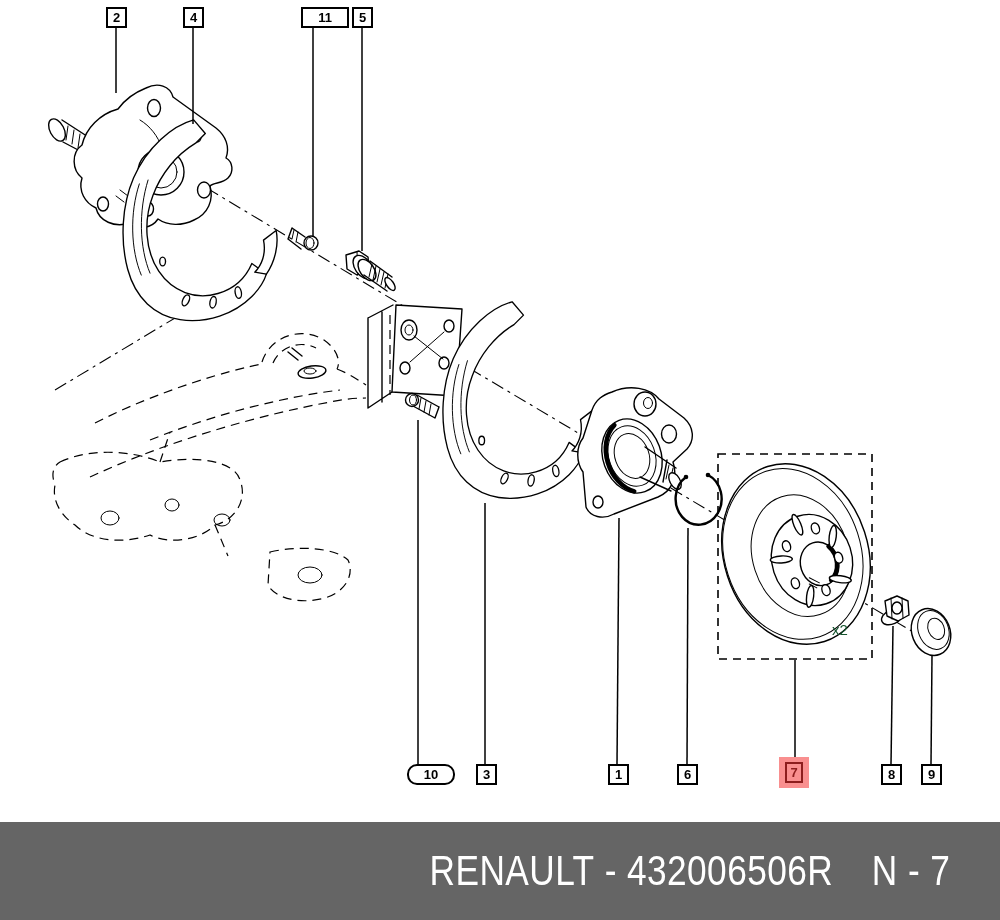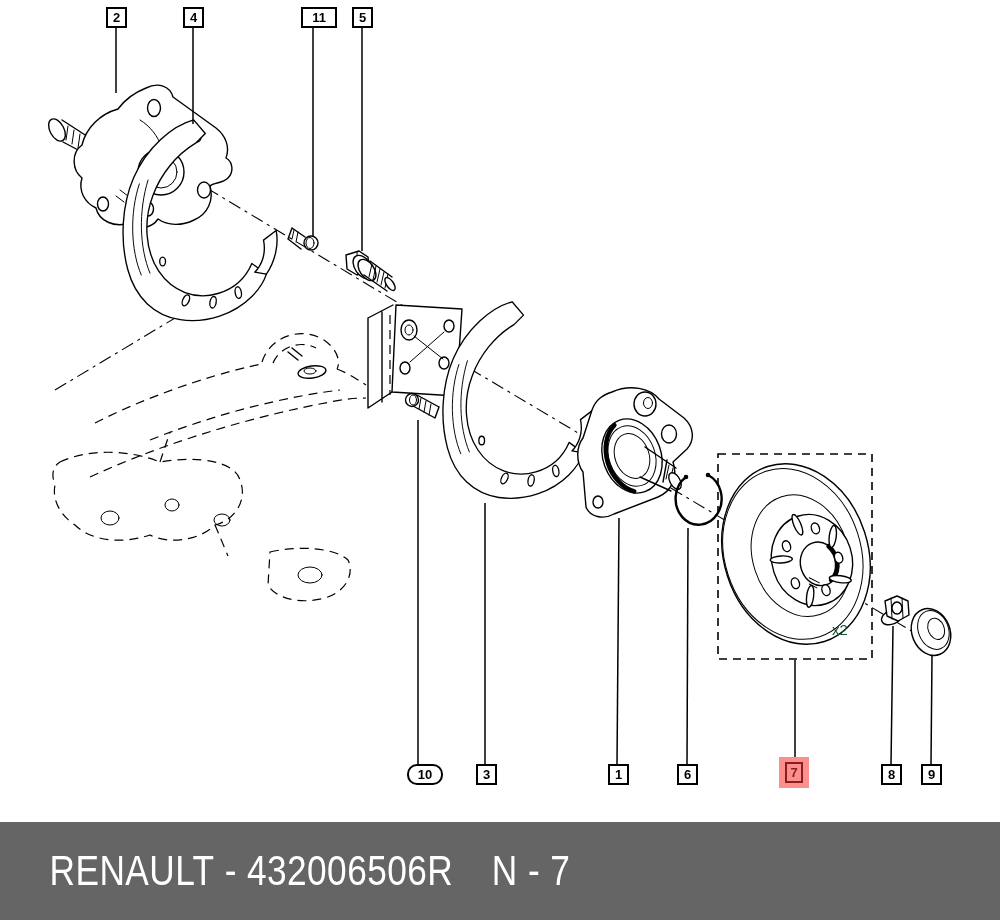--- a/index.html
+++ b/index.html
@@ -17,40 +17,40 @@
   .lead{ fill:none; stroke:#000; stroke-width:1.5; }
   .heavy{ fill:none; stroke:#000; stroke-width:4.5; stroke-linecap:round; }
   .gbox{ fill:none; stroke:#000; stroke-width:1.6; stroke-dasharray:8 6; }
   
   .co {
     position:absolute; box-sizing:border-box; width:21px; height:21px;
     background:#fff; border:2px solid #000; color:#000;
     font:bold 13px/1 "Liberation Sans", sans-serif;
     display:flex; align-items:center; justify-content:center;
   }
-  .co.wide { width:36px; }
+  .co.wide { width:48px; }
   .co-hl {
     position:absolute; left:779px; top:757px; width:30px; height:31px;
     background:#f98f8f; display:flex; align-items:center; justify-content:center;
   }
   .co-hl .co7 {
     box-sizing:border-box; width:18px; height:21px;
     border:2px solid #8d1d1d; color:#8d1d1d; background:transparent;
     font:bold 13px/1 "Liberation Sans", sans-serif;
     display:flex; align-items:center; justify-content:center;
   }
   .qty {
     position:absolute; left:832px; top:622px; color:#14532d;
     font:15px/1 "Liberation Sans", sans-serif;
   }
   
   .footer {
     position:absolute; left:0; top:822px; width:1000px; height:98px;
     background:#656565; color:#fff;
-    display:flex; align-items:center; justify-content:flex-start;
+    display:flex; align-items:center; justify-content:flex-end;
   }
   .footer-inner {
     display:flex; align-items:center; gap:46px;
     font:42px/1 "Liberation Sans", sans-serif;
     transform:scaleX(0.84); white-space:nowrap; letter-spacing:0.5px;
   }
   .footer-part { display:flex; align-items:center; gap:12px; }
 </style>
 </head>
 <body>

